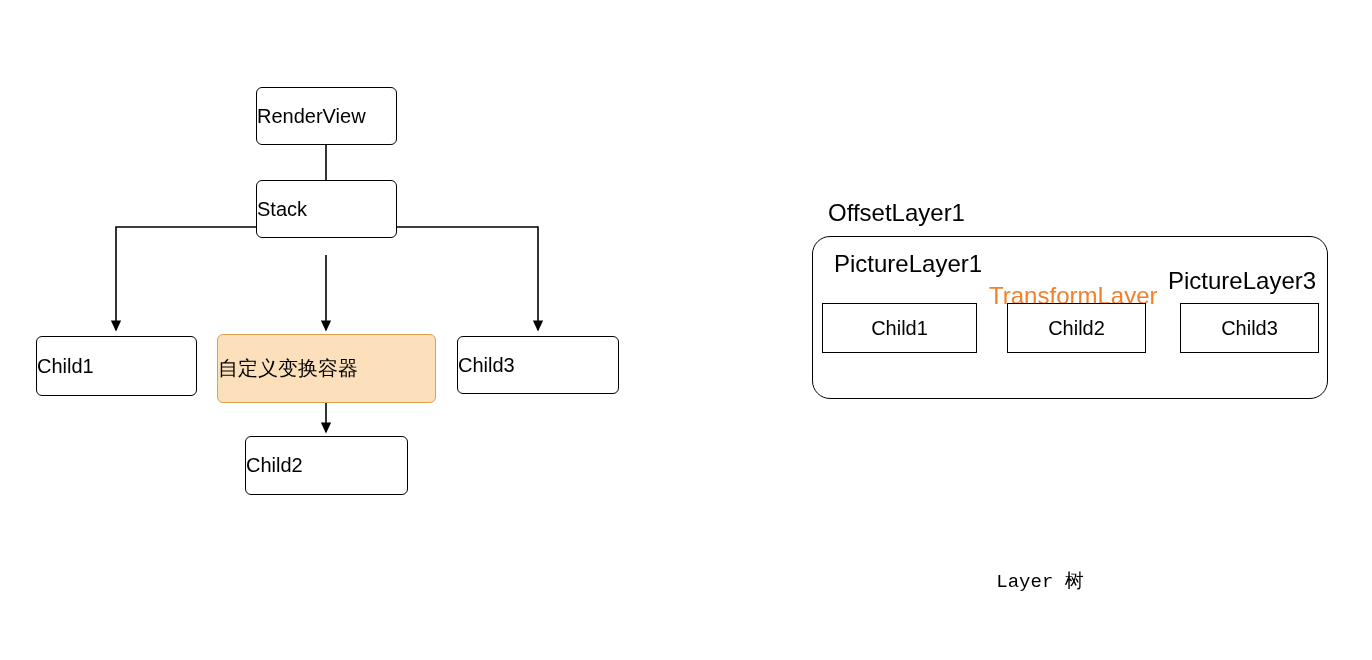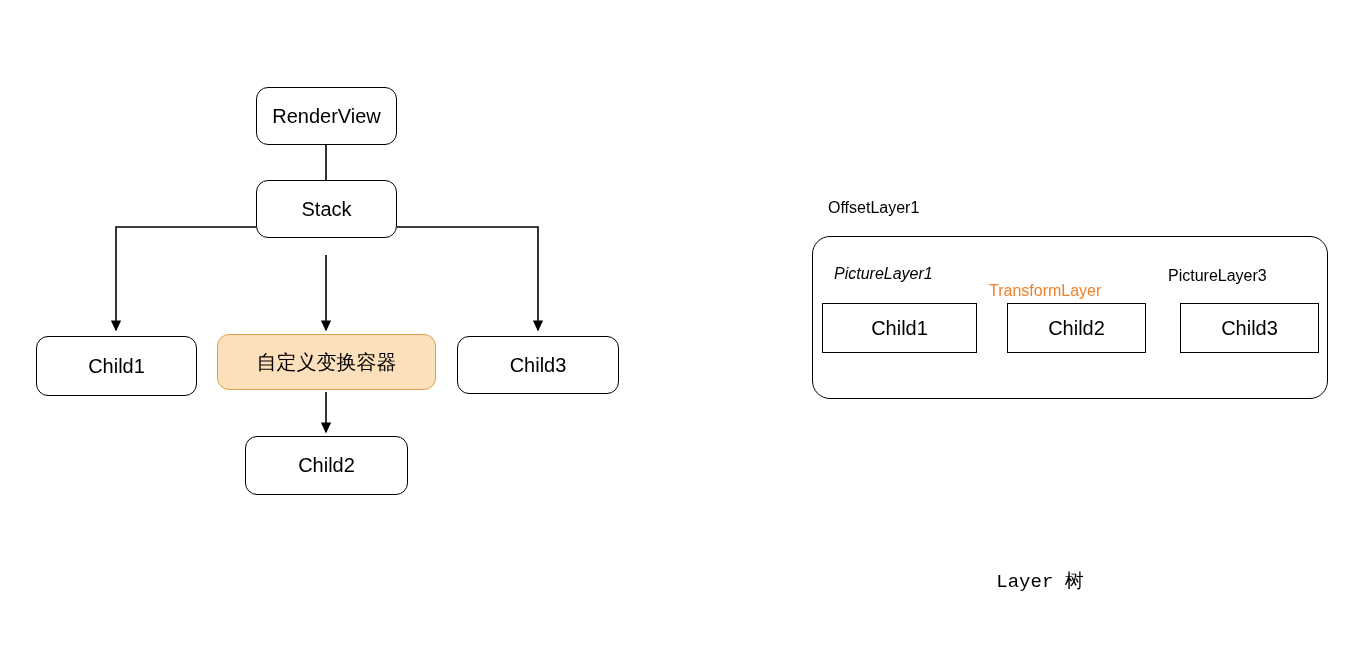--- a/index.html
+++ b/index.html
@@ -25,25 +25,24 @@
     position: absolute;
     left: 0; top: 0;
     width: 1372px;
     height: 660px;
     pointer-events: none;
   }
   .node {
     position: absolute;
     box-sizing: border-box;
     border: 1.6px solid #000000;
-    border-radius: 12px;
+    border-radius: 6px;
     background: #ffffff;
     display: flex;
     align-items: center;
-    justify-content: center;
     font-size: 20px;
     color: #000000;
     white-space: nowrap;
   }
   .node.highlight {
     background: #fbe0bb;
     border-color: #e0a04a;
   }
   .caption {
     position: absolute;
@@ -54,21 +53,21 @@
   }
   .layer-box {
     position: absolute;
     box-sizing: border-box;
     border: 1.6px solid #000000;
     border-radius: 18px;
     background: #ffffff;
   }
   .layer-label {
     position: absolute;
-    font-size: 16px;
+    font-size: 24px;
     white-space: nowrap;
   }
   .layer-label.accent {
     color: #f2802a;
   }
   .child-box {
     position: absolute;
     box-sizing: border-box;
     border: 1.6px solid #000000;
     background: #ffffff;
@@ -107,38 +106,38 @@
   </div>
 
   <div class="node" style="left:256px; top:180px; width:141px; height:58px;">
     <span>Stack</span>
   </div>
 
   <div class="node" style="left:36px; top:336px; width:161px; height:60px;">
     <span>Child1</span>
   </div>
 
-  <div class="node highlight" style="left:217px; top:334px; width:219px; height:56px;">
+  <div class="node highlight" style="left:217px; top:334px; width:219px; height:69px;">
     <span>自定义变换容器</span>
   </div>
 
   <div class="node" style="left:457px; top:336px; width:162px; height:58px;">
     <span>Child3</span>
   </div>
 
   <div class="node" style="left:245px; top:436px; width:163px; height:59px;">
     <span>Child2</span>
   </div>
 
 
   <div class="layer-label" style="left:828px; top:199px;">OffsetLayer1</div>
 
   <div class="layer-box" style="left:812px; top:236px; width:516px; height:163px;"></div>
 
-  <div class="layer-label" style="left:834px; top:265px;font-style:italic;">PictureLayer1</div>
+  <div class="layer-label" style="left:834px; top:250px;">PictureLayer1</div>
   <div class="layer-label accent" style="left:989px; top:282px;">TransformLayer</div>
   <div class="layer-label" style="left:1168px; top:267px;">PictureLayer3</div>
 
   <div class="child-box" style="left:822px; top:303px; width:155px; height:50px;">
     <span>Child1</span>
   </div>
   <div class="child-box" style="left:1007px; top:303px; width:139px; height:50px;">
     <span>Child2</span>
   </div>
   <div class="child-box" style="left:1180px; top:303px; width:139px; height:50px;">

